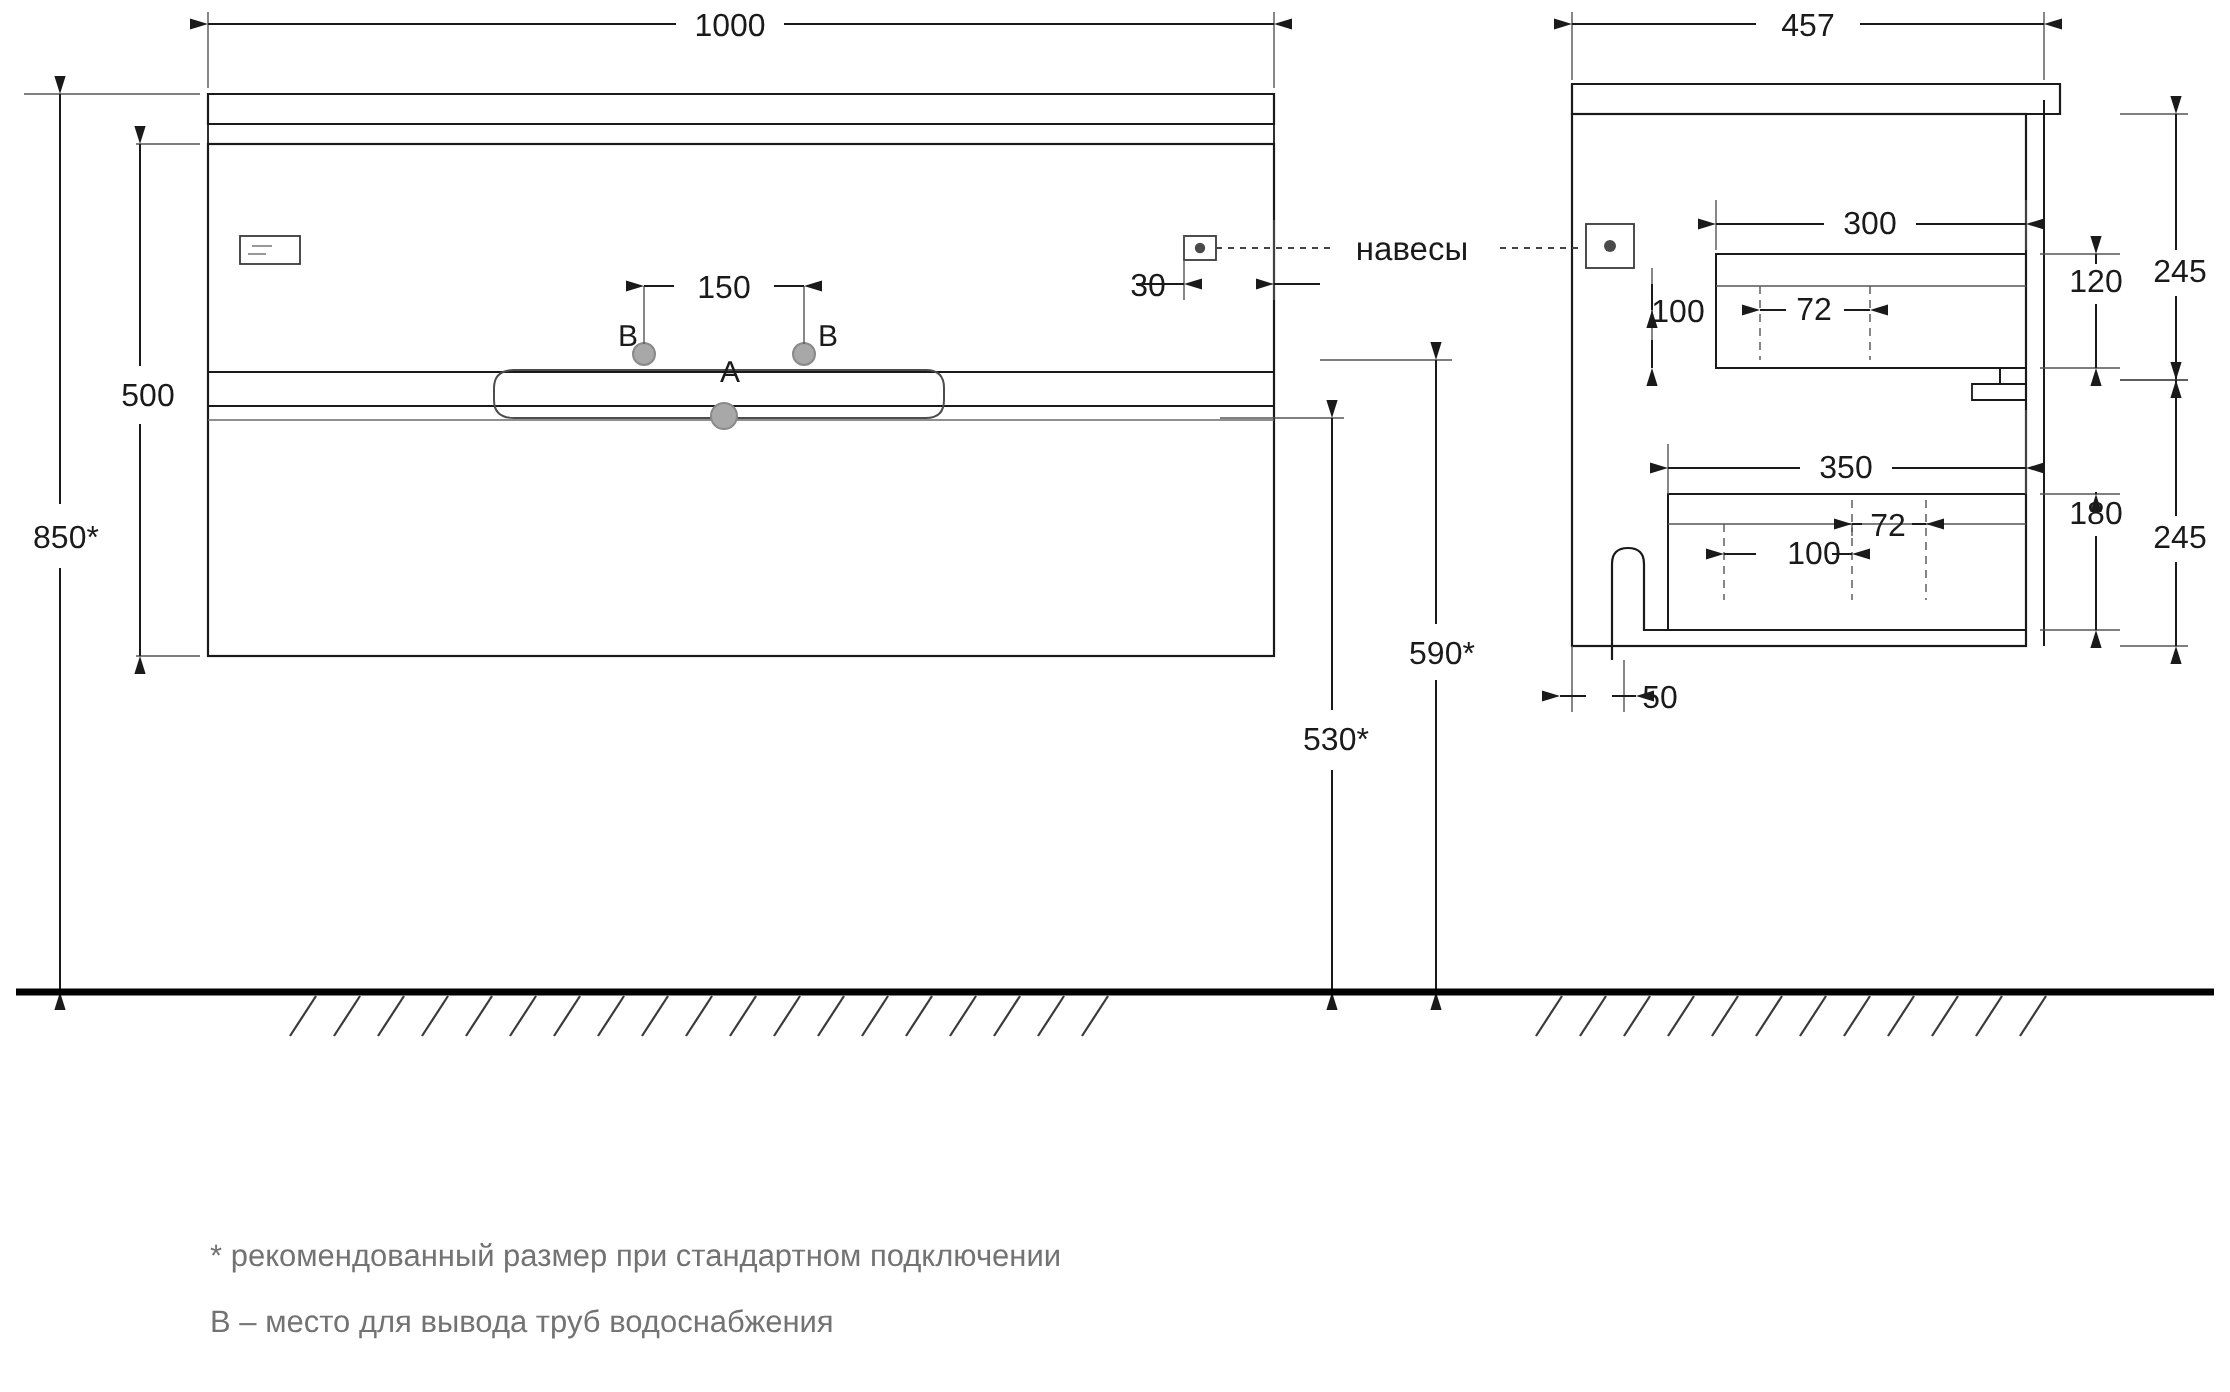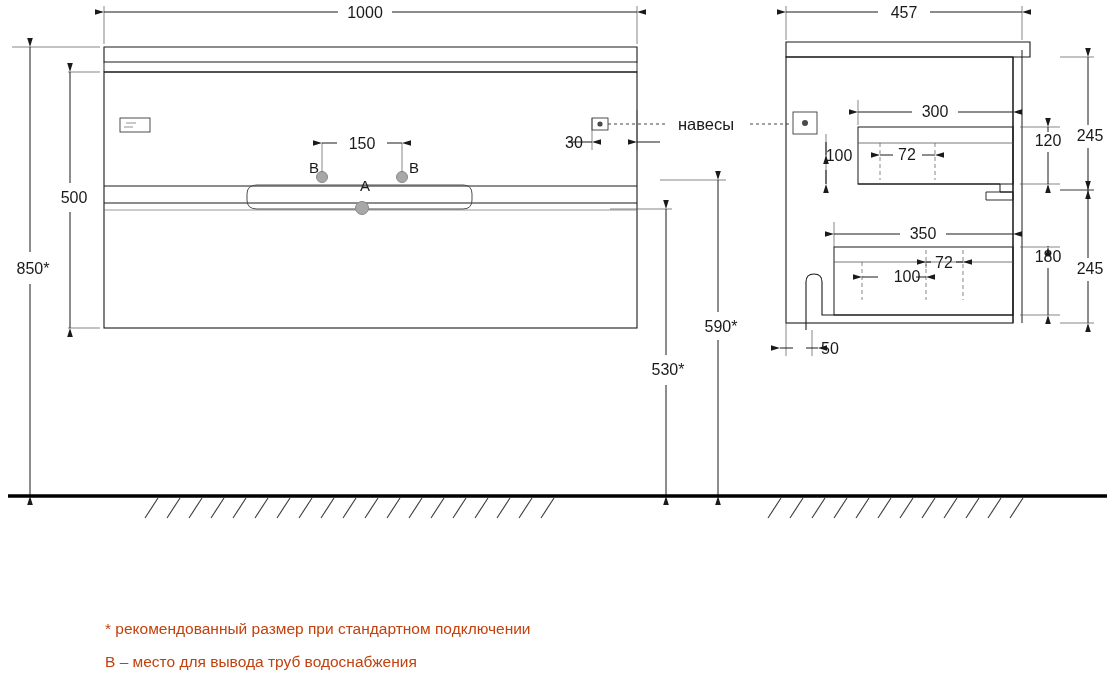--- a/index.html
+++ b/index.html
@@ -25,21 +25,21 @@
   }
   .legend {
     position: absolute;
     left: 105px;
     top: 612px;
     width: 700px;
   }
   .legend-line {
     font-size: 15.5px;
     line-height: 33px;
-    color: #c2410c;
+    color: #737373;
     white-space: nowrap;
   }
 </style>
 </head>
 <body>
 
 <div id="stage">
 
   <svg width="1115" height="696" viewBox="0 0 1115 696">
     <defs>

